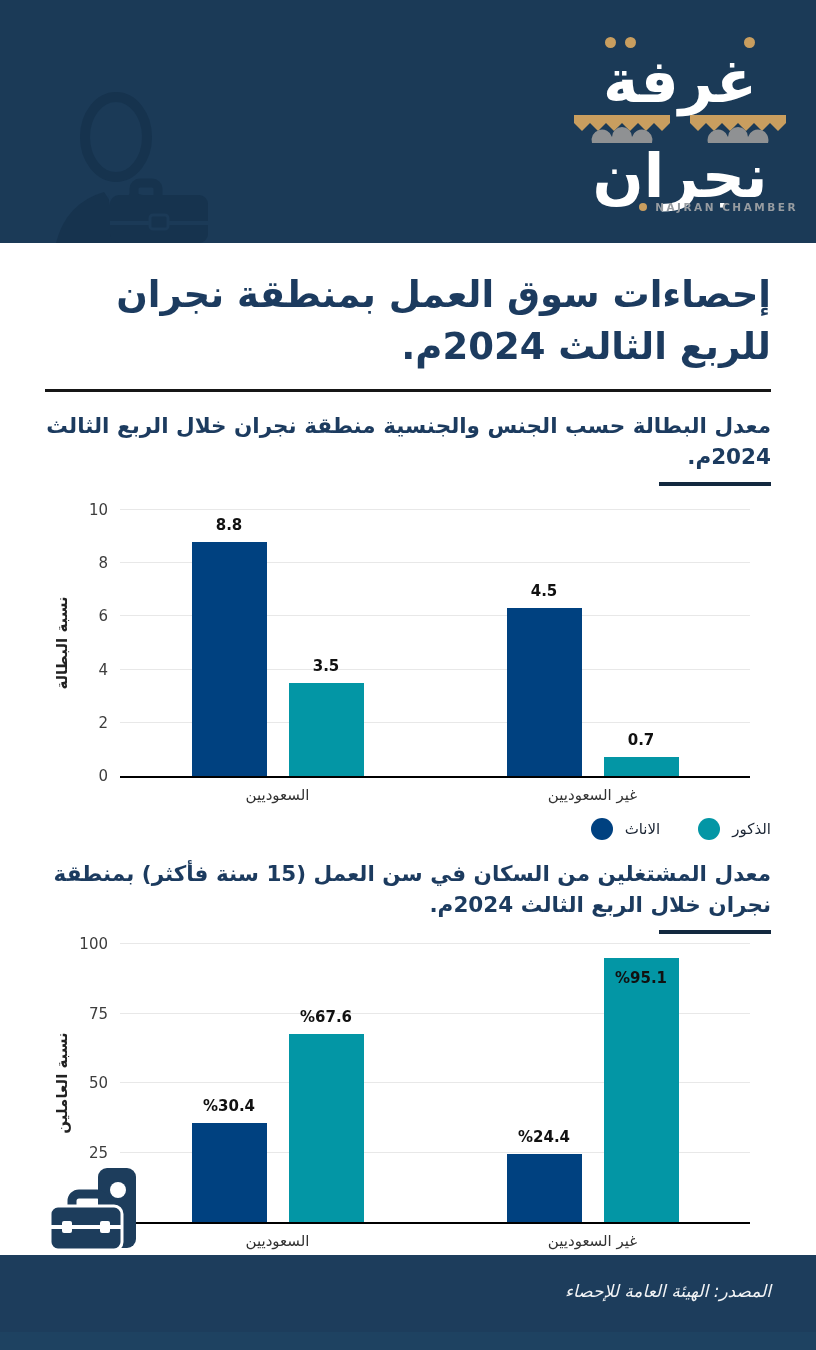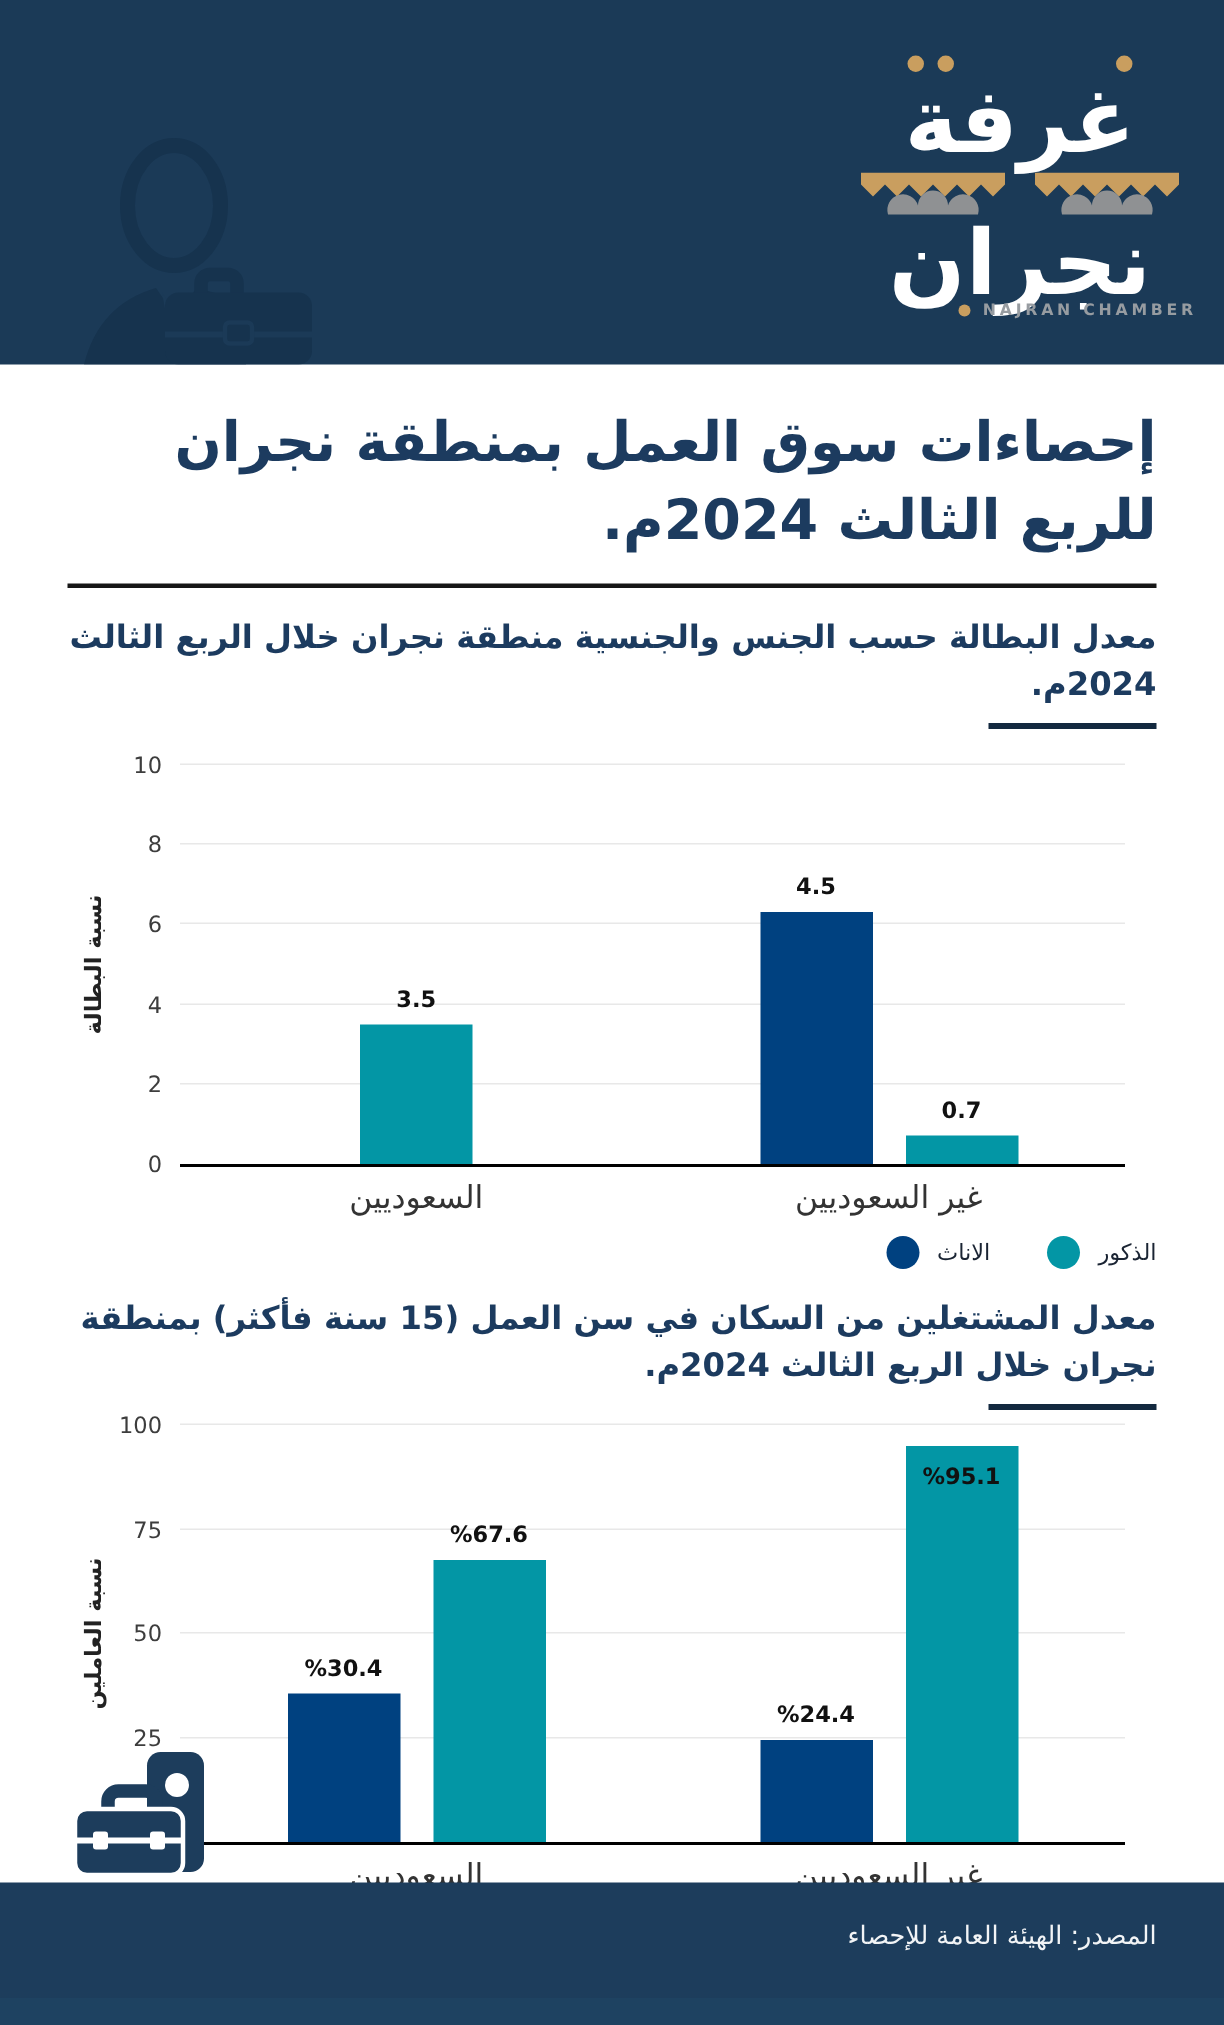--- a/index.html
+++ b/index.html
@@ -36,30 +36,30 @@
   #chart-1 .plot { height:280px; }
   .gridline { position:absolute; left:0; right:0; height:1px; background:#e8e8e8; }
   .ytick { position:absolute; right:calc(100% + 12px); transform:translateY(50%); font-size:15px; color:#3d3d3d; }
   .yaxis-title { position:absolute; left:-138px; top:50%; width:160px; height:20px; line-height:20px; text-align:center;
                  transform:translateY(-50%) rotate(-90deg); font-size:15px; font-weight:bold; color:#222; direction:rtl; }
   .bar-group { position:absolute; bottom:0; height:100%; width:50%; display:flex; align-items:flex-end; justify-content:center; gap:22px; }
   .bar { position:relative; width:75px; }
   .value-label { position:absolute; top:-26px; left:50%; transform:translateX(-50%); font-size:15px; font-weight:600; color:#111; white-space:nowrap; }
   .value-label.inside { top:11px; }
   .xlabels { display:flex; margin:8px 21px 0 75px; }
-  .xlabels span { width:50%; text-align:center; font-size:21px; color:#333; direction:rtl; }
+  .xlabels span { width:50%; text-align:center; font-size:15px; color:#333; direction:rtl; }
   .legend { display:flex; justify-content:flex-end; align-items:center; gap:38px; margin-top:14px; }
   .legend-item { display:flex; align-items:center; gap:12px; }
   .legend-dot { width:22px; height:22px; border-radius:50%; }
   .legend-label { font-size:15px; color:#1a2433; direction:rtl; }
 
   
   .bottom-icon { position:absolute; left:42px; bottom:98px; }
   .footer { position:absolute; left:0; right:0; bottom:0; height:95px; background:#1d3d5c; }
-  .footer-text { direction:rtl; text-align:right; color:#f2f4f6; font-size:17px; padding:26px 45px 0 0; }
+  .footer-text { direction:rtl; text-align:right; color:#f2f4f6; font-size:17px; padding:26px 45px 0 0;font-style:italic; }
   .footer-strip { position:absolute; left:0; right:0; bottom:0; height:18px; background:#1e4261; }
 </style>
 </head>
 <body>
 
 <div class="page">
 
   <div class="header">
     <svg class="person-icon" width="185" height="152" viewBox="0 0 185 152">
       <g fill="none" stroke="#16334e" stroke-width="10">
@@ -112,20 +112,23 @@
           <div class="ytick" style="bottom: 53.2px;">2</div>
           <div class="gridline" style="bottom: 106.4px;"></div>
           <div class="ytick" style="bottom: 106.4px;">4</div>
           <div class="gridline" style="bottom: 159.6px;"></div>
           <div class="ytick" style="bottom: 159.6px;">6</div>
           <div class="gridline" style="bottom: 212.8px;"></div>
           <div class="ytick" style="bottom: 212.8px;">8</div>
           <div class="gridline" style="bottom: 266px;"></div>
           <div class="ytick" style="bottom: 266px;">10</div>
           <div class="bar-group" style="left: 0%;">
+            <div class="bar" style="height: 234.08px; background: rgb(0, 65, 128);">
+              <span class="value-label">8.8</span>
+            </div>
             <div class="bar" style="height: 93.1px; background: rgb(3, 150, 165);">
               <span class="value-label">3.5</span>
             </div>
           </div>
           <div class="bar-group" style="left: 50%;">
             <div class="bar" style="height: 167.58px; background: rgb(0, 65, 128);">
               <span class="value-label">4.5</span>
             </div>
             <div class="bar" style="height: 18.62px; background: rgb(3, 150, 165);">
               <span class="value-label">0.7</span>

